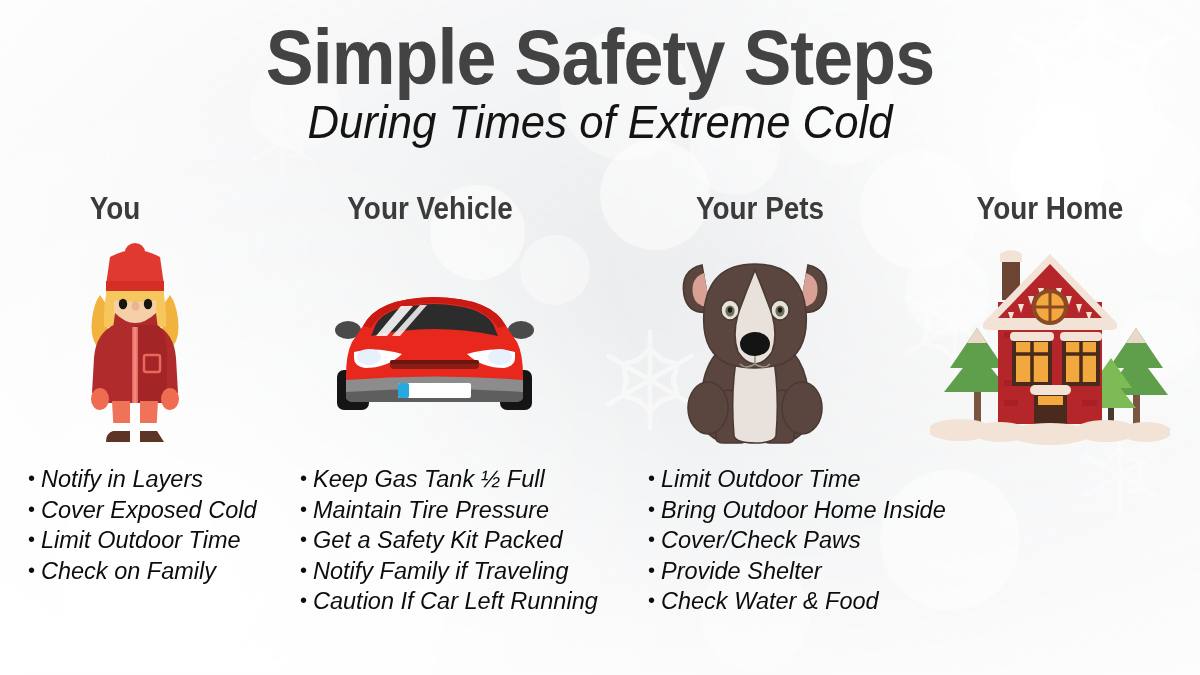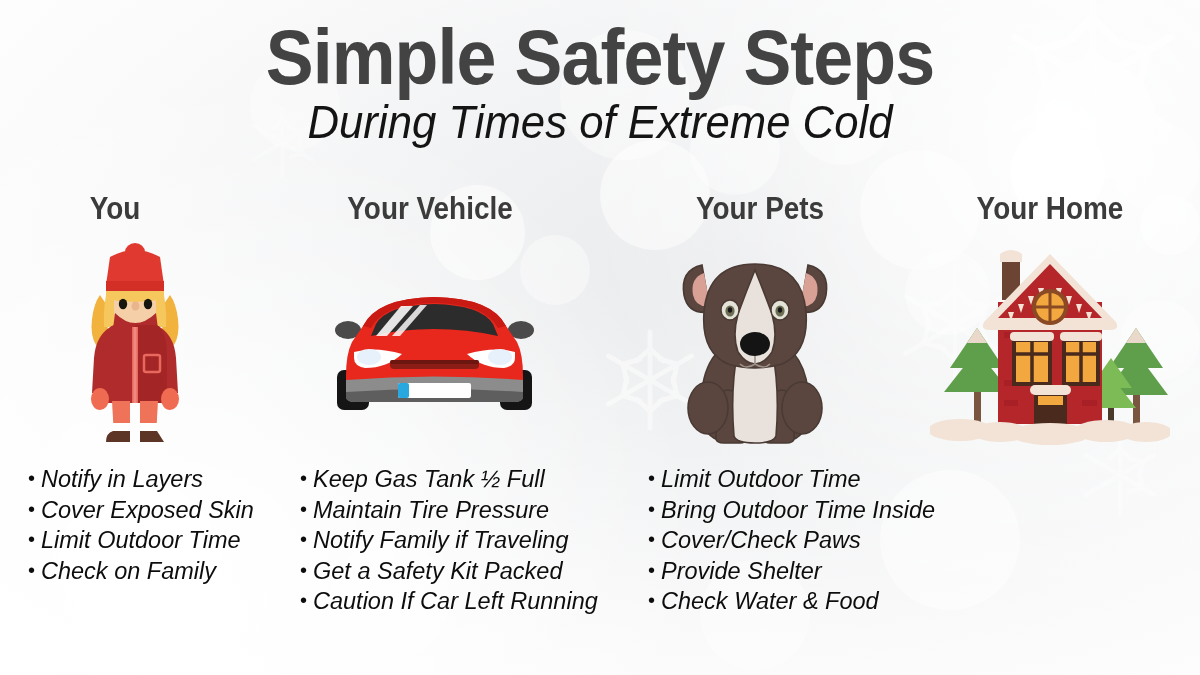--- a/index.html
+++ b/index.html
@@ -304,21 +304,21 @@
       <rect x="43" y="180" width="17" height="9" fill="#ffffff"></rect>
       <rect x="70" y="180" width="17" height="9" fill="#ffffff"></rect>
 
       <path d="M43 188 L60 188 L60 199 L36 199 Q36 190 43 188 Z" fill="#5d3527"></path>
       <path d="M70 188 L87 188 L94 199 L70 199 Z" fill="#5d3527"></path>
     </svg>
   </div>
 
   <ul class="bullets" style="left:28px;top:464px;">
     <li>Notify in Layers</li>
-    <li>Cover Exposed Skin</li>
+    <li>Cover Exposed Cold</li>
     <li>Limit Outdoor Time</li>
     <li>Check on Family</li>
   </ul>
 
   <div class="col-head" style="left:330px;top:192px;width:200px;">Your Vehicle</div>
 
   <div class="art car" style="left:327px;top:288px;">
     <svg viewBox="0 0 215 135" width="215" height="135">
 
       <rect x="10" y="82" width="32" height="40" rx="7" fill="#151515"></rect>
@@ -348,22 +348,22 @@
       <path d="M19 104 Q107 98 196 104 L196 109 Q196 114 187 114 L28 114 Q19 114 19 109 Z" fill="#5e5e5e"></path>
 
       <rect x="71" y="95" width="73" height="15" rx="2" fill="#ffffff"></rect>
       <rect x="71" y="95" width="11" height="15" rx="2" fill="#29a8e0"></rect>
     </svg>
   </div>
 
   <ul class="bullets" style="left:300px;top:464px;">
     <li>Keep Gas Tank ½ Full</li>
     <li>Maintain Tire Pressure</li>
+    <li>Get a Safety Kit Packed</li>
     <li>Notify Family if Traveling</li>
-    <li>Get a Safety Kit Packed</li>
     <li>Caution If Car Left Running</li>
   </ul>
 
   <div class="col-head" style="left:660px;top:192px;width:200px;">Your Pets</div>
 
   <div class="art dog" style="left:660px;top:240px;">
     <svg viewBox="0 0 190 210" width="190" height="210">
       <g stroke="#4a3a34" stroke-width="1.6">
 
         <path d="M42 25 Q20 30 24 55 Q28 75 50 72 Z" fill="#5a463f"></path>
@@ -396,21 +396,21 @@
       <ellipse cx="95" cy="104" rx="15" ry="12" fill="#141414"></ellipse>
 
       <path d="M95 116 L95 124" stroke="#9d9289" stroke-width="1.6" fill="none"></path>
       <path d="M95 124 Q86 130 80 124" stroke="#9d9289" stroke-width="1.6" fill="none"></path>
       <path d="M95 124 Q104 130 110 124" stroke="#9d9289" stroke-width="1.6" fill="none"></path>
     </svg>
   </div>
 
   <ul class="bullets" style="left:648px;top:464px;">
     <li>Limit Outdoor Time</li>
-    <li>Bring Outdoor Time Inside</li>
+    <li>Bring Outdoor Home Inside</li>
     <li>Cover/Check Paws</li>
     <li>Provide Shelter</li>
     <li>Check Water &amp; Food</li>
   </ul>
 
   <div class="col-head" style="left:950px;top:192px;width:200px;">Your Home</div>
 
   <div class="art house" style="left:930px;top:240px;">
     <svg viewBox="0 0 240 210" width="240" height="210">
 

